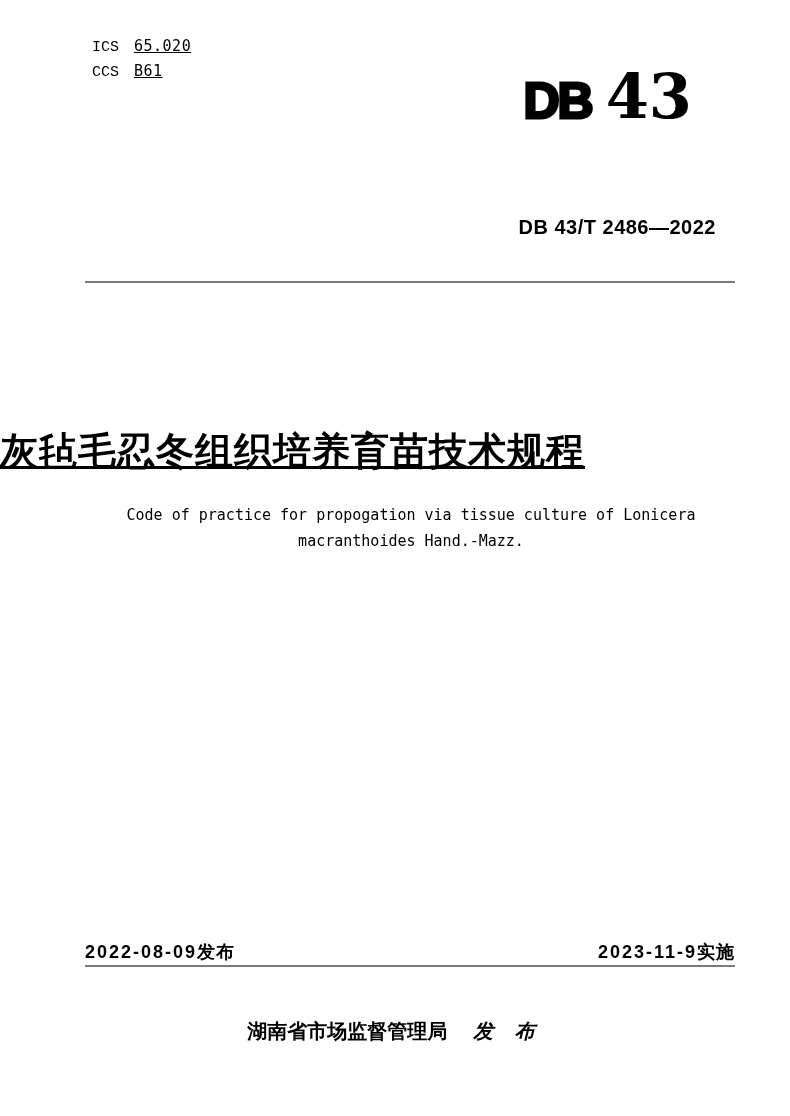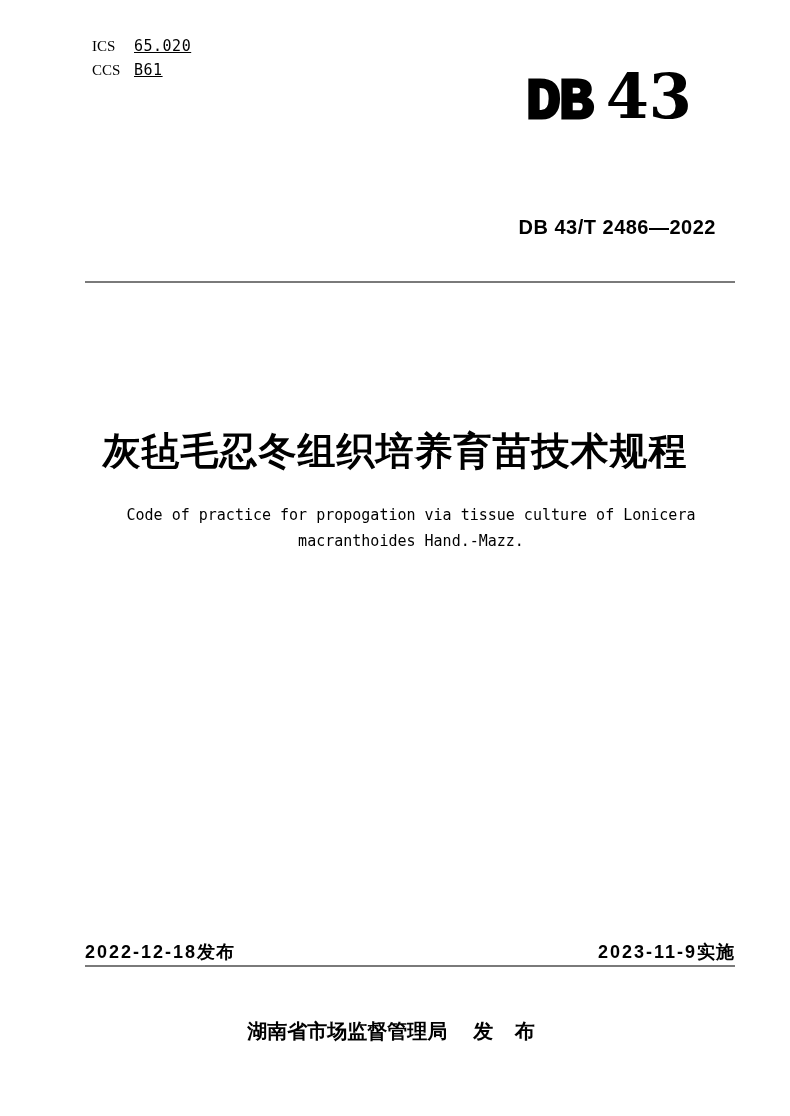--- a/index.html
+++ b/index.html
@@ -21,43 +21,43 @@
   
   .ics-block {
     position: absolute;
     left: 92px;
     top: 34px;
     font-size: 15px;
     line-height: 23px;
   }
   .ics-row { white-space: nowrap; }
   .ics-label {
-    font-family: Liberation Serif, serif;
+    font-family: Liberation Mono, monospace;
     display: inline-block;
     min-width: 34px;
   }
   .ics-value {
     font-family: "DejaVu Sans Mono", monospace;
     margin-left: 8px;
     letter-spacing: 0.5px;
     text-decoration: underline;
   }
 
   
   .logo {
     position: absolute;
     top: 66px;
     right: 98px;
     white-space: nowrap;
     line-height: 1;
   }
   .logo-db {
-    font-family: Liberation Mono, monospace;
-    font-weight: bold;
-    font-size: 58px;
+    font-family: Liberation Sans, sans-serif;
+    font-weight: bold;
+    font-size: 50px;
     letter-spacing: -2px;
     -webkit-text-stroke: 3px #000;
     paint-order: stroke fill;
     margin-left: 40px;
   }
   .logo-43 {
     font-family: "DejaVu Serif", serif;
     font-weight: bold;
     font-size: 62px;
     letter-spacing: 0px;
@@ -97,25 +97,26 @@
   }
   .rule-top { top: 281px; }
   .rule-bottom { top: 965px; }
 
   
   .doc-title {
     position: absolute;
     left: 0;
     top: 426px;
     width: 100%;
-    text-align: center;
+    text-align: left;
     font-size: 38px;
     font-weight: bold;
     letter-spacing: 1px;
     white-space: nowrap;
+    text-decoration: underline;
   }
 
   
   .doc-subtitle {
     position: absolute;
     left: 0;
     top: 502px;
     width: 100%;
     text-align: center;
     font-family: "DejaVu Sans Mono", monospace;
@@ -150,20 +151,21 @@
     top: 1018px;
     width: 100%;
     text-align: center;
     font-size: 20px;
     font-weight: bold;
     white-space: nowrap;
   }
   .publish-action {
     margin-left: 26px;
     letter-spacing: 8px;
+    font-style: italic;
   }
 </style>
 </head>
 <body>
 
 <div class="page">
 
   <div class="ics-block">
     <div class="ics-row">
       <span class="ics-label">ICS</span><span class="ics-value">65.020</span>
@@ -184,21 +186,21 @@
 
   <div class="doc-title">灰毡毛忍冬组织培养育苗技术规程</div>
 
   <div class="doc-subtitle">
     <div>Code of practice for propogation via tissue culture of Lonicera</div>
     <div>macranthoides Hand.-Mazz.</div>
   </div>
 
   <div class="dates-row">
     <div class="date-left">
-      <span class="date-num">2022-12-18</span><span class="date-label">发布</span>
+      <span class="date-num">2022-08-09</span><span class="date-label">发布</span>
     </div>
     <div class="date-right">
       <span class="date-num">2023-11-9</span><span class="date-label">实施</span>
     </div>
   </div>
 
   <div class="rule rule-bottom" style="background:#7a7a7a;"></div>
 
   <div class="publisher">
     <span>湖南省市场监督管理局</span><span class="publish-action">发 布</span>

